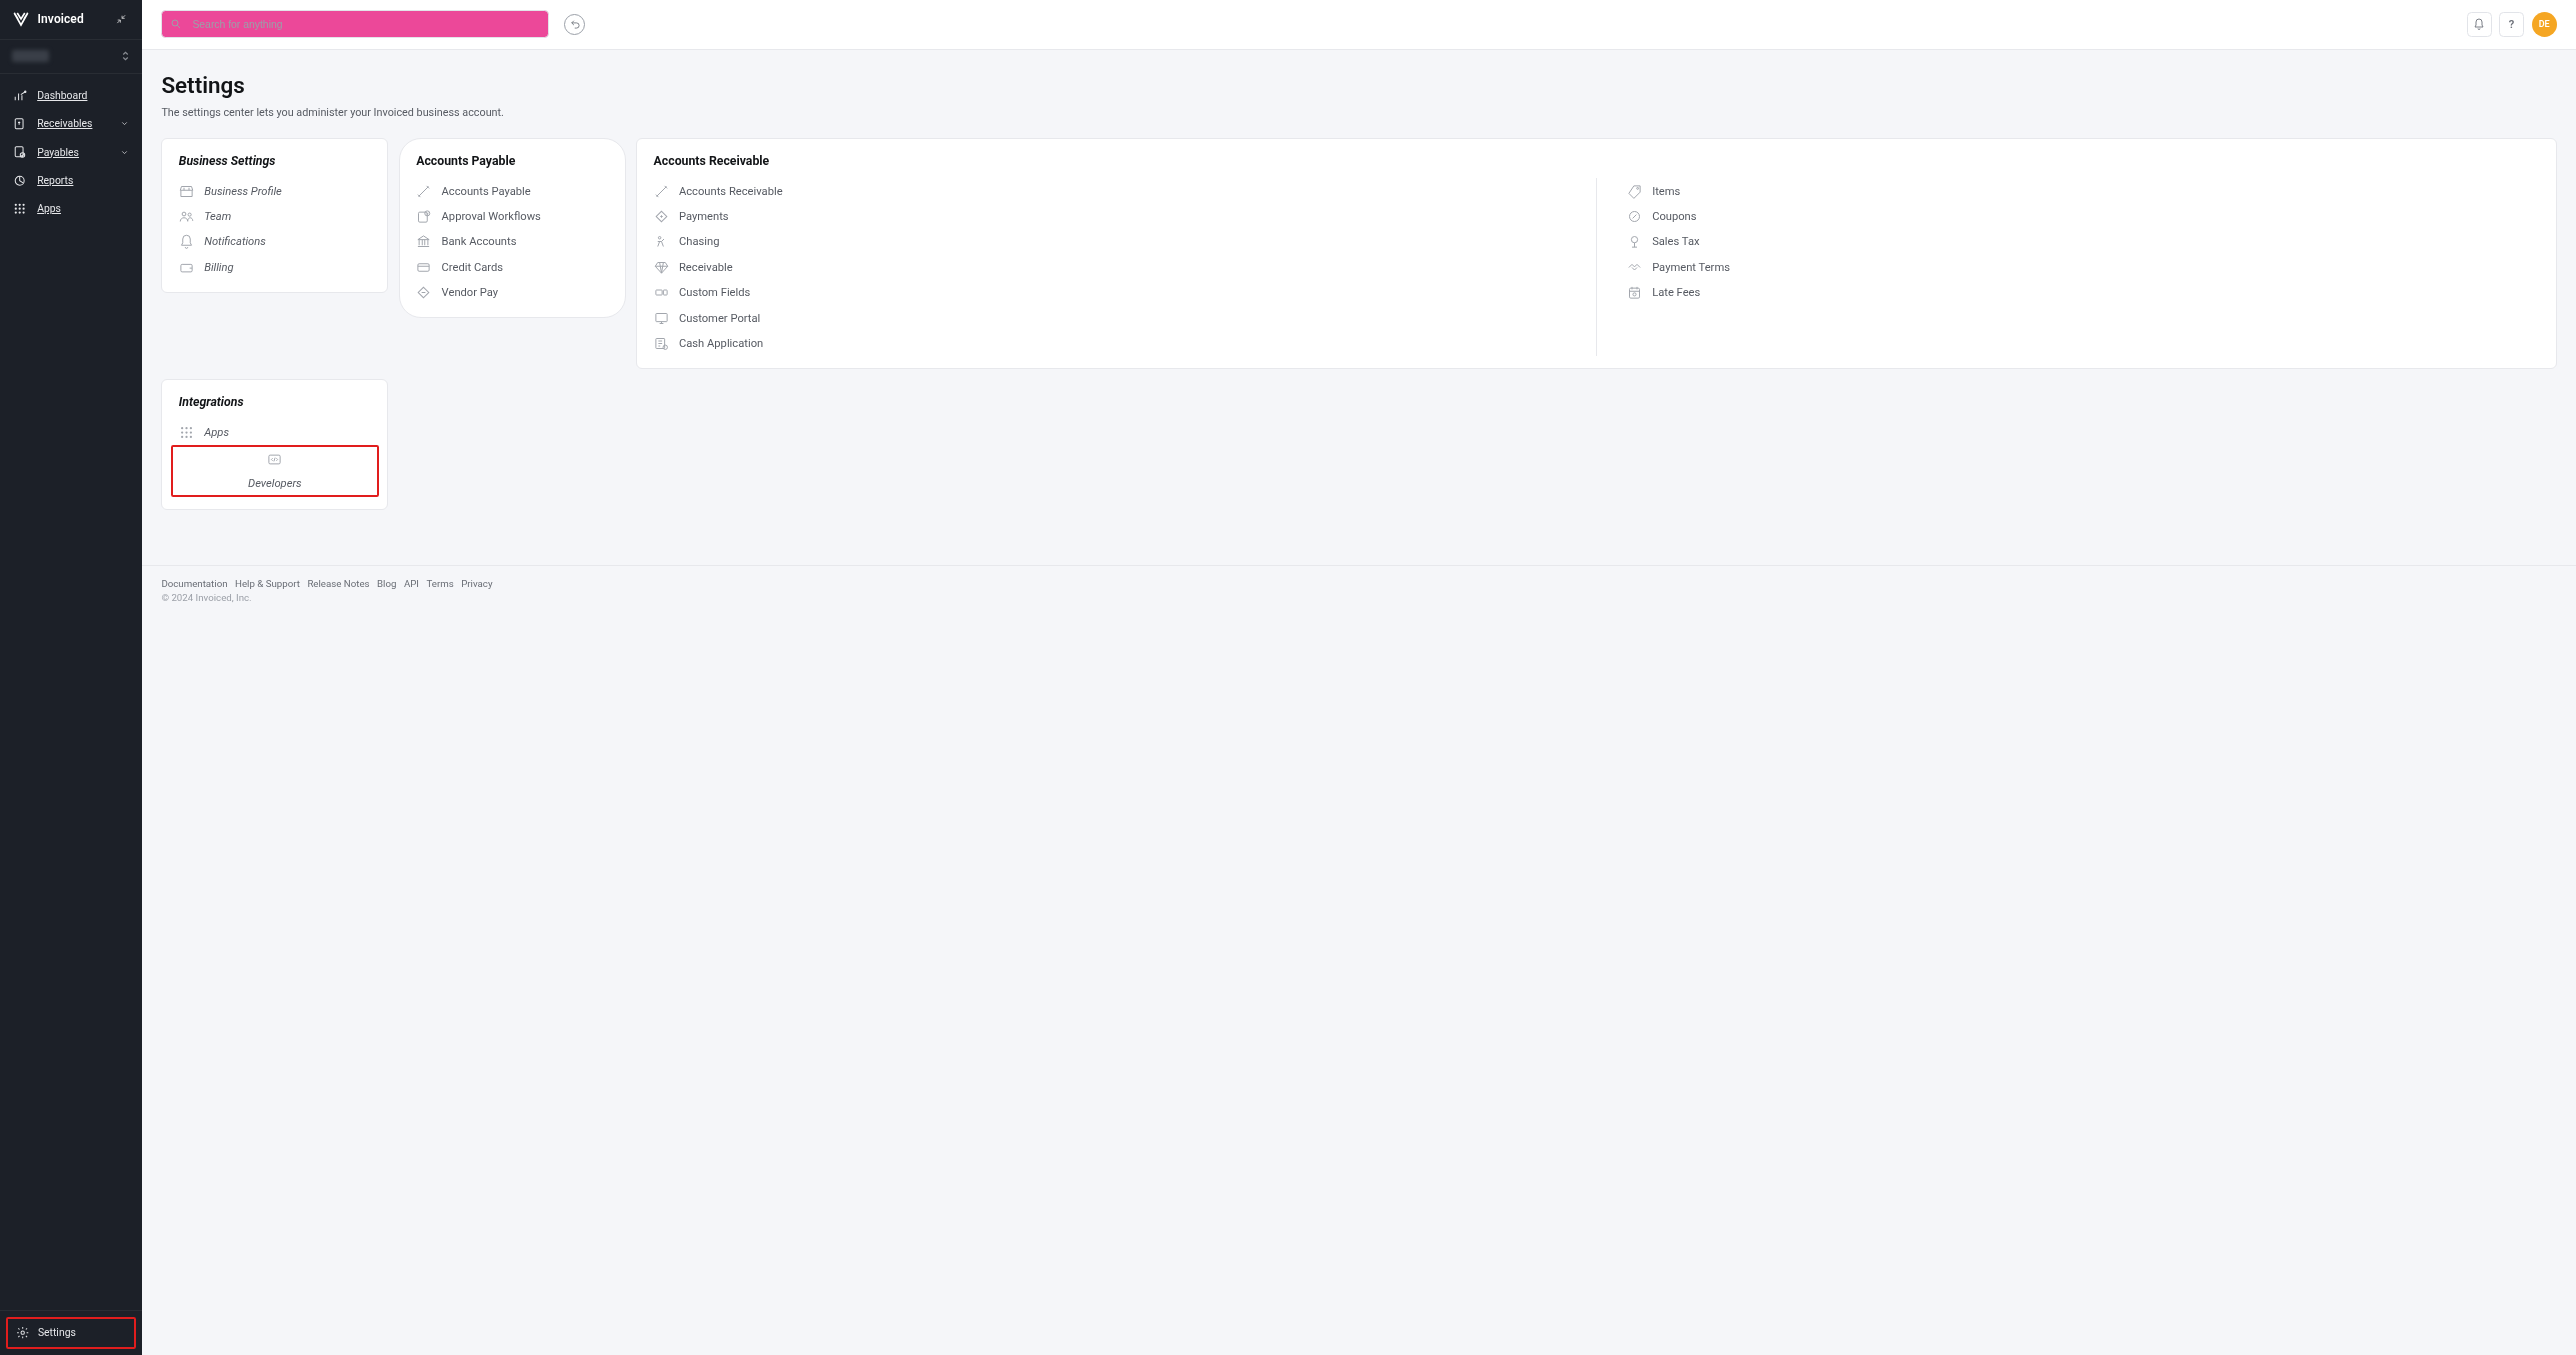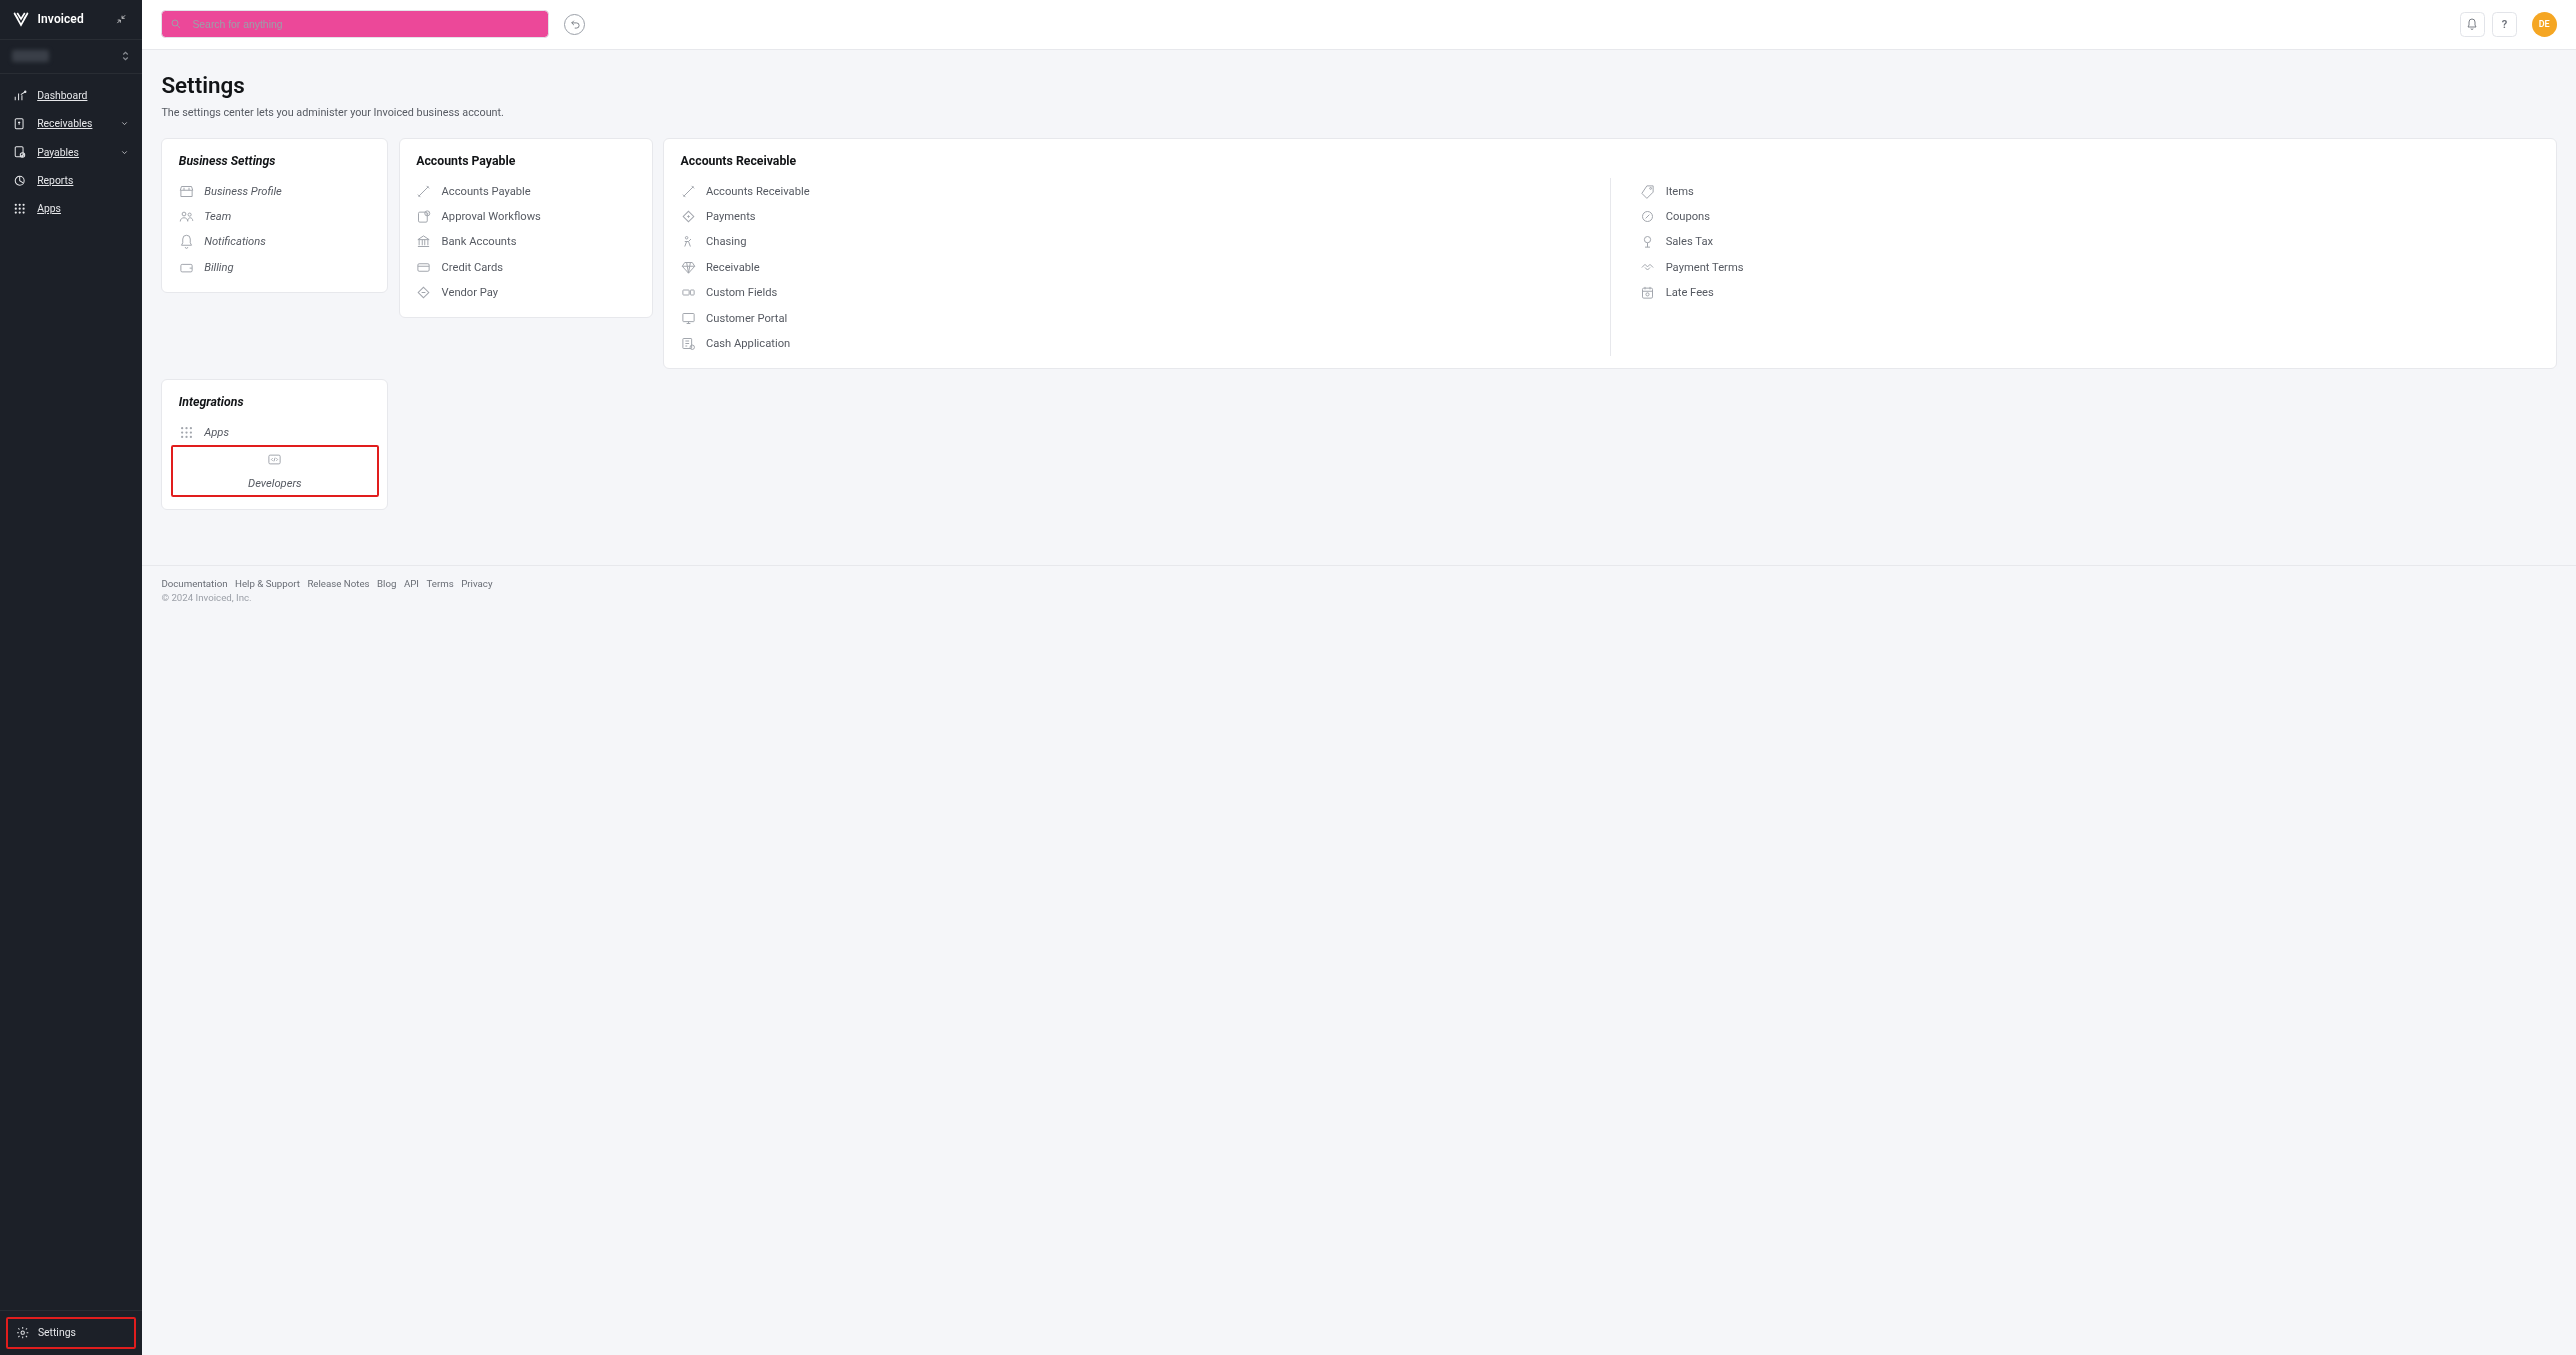--- a/index.html
+++ b/index.html
@@ -35,30 +35,30 @@
 .topbar { background: #fff; border-bottom: 0.7px solid #e7e8ec; padding: 10.4px 19.4px; display: flex; align-items: center; gap: 15px; }
 .search-wrap { position: relative; width: 388px; }
 .search-input { width: 100%; height: 28px; border: 0.7px solid #e2e4e9; border-radius: 4.5px; padding: 0 10.4px 0 30px; font-size: 10.4px; background: #ec4899; color: #333; outline: none; }
 .search-input::placeholder { color: #9aa0a9; }
 .search-icon-wrap { position: absolute; left: 9px; top: 50%; transform: translateY(-50%); color: #9aa0a9; }
 
 .undo-btn { width: 21px; height: 21px; border: 1.1px solid #9ba0a8; border-radius: 50%; display: flex; align-items: center; justify-content: center; cursor: pointer; color: #6c7079; }
 
 .topbar-right { margin-left: auto; display: flex; align-items: center; gap: 7.5px; }
 .top-icon-btn { width: 25px; height: 25px; border: 0.7px solid #e2e4e9; border-radius: 4.5px; display: flex; align-items: center; justify-content: center; cursor: pointer; color: #6c7079; background: #fff; }
-.avatar { width: 25px; height: 25px; border-radius: 50%; background: #f5a623; color: #fff; display: flex; align-items: center; justify-content: center; font-size: 9px; font-weight: 600; cursor: pointer; margin-left: 7px; }
+.avatar { width: 25px; height: 25px; border-radius: 50%; background: #f5a623; color: #fff; display: flex; align-items: center; justify-content: center; font-size: 9px; font-weight: 600; cursor: pointer; }
 
 .content { padding: 22.4px 19.4px 15px; }
 .page-title { font-size: 22.4px; font-weight: 600; color: #121417; margin-bottom: 7.5px; }
 .page-subtitle { font-size: 10.8px; color: #575b63; margin-bottom: 19.4px; }
 
 .cards-row { display: flex; gap: 10.4px; margin-bottom: 10.4px; align-items: flex-start; }
 .card { background: #fff; border: 0.7px solid #e7e8ec; border-radius: 6px; padding: 15px 16.4px 12px; }
 .card-sm { width: 227px; flex-shrink: 0; font-style: italic; }
-.card-md { width: 254px; flex-shrink: 0; }
+.card-md { width: 227px; flex-shrink: 0; border-radius: 22px; }
 .card-lg { flex: 1; }
 .card-title { font-size: 12.3px; font-weight: 700; color: #121417; margin-bottom: 10.4px; }
 
 .setting-list { display: flex; flex-direction: column; }
 .setting-item { display: flex; align-items: center; gap: 10.4px; padding: 5.2px 0; cursor: pointer; color: #565a62; font-size: 11.2px; }
 .setting-icon { width: 15px; height: 15px; flex-shrink: 0; color: #a2a6ad; display: flex; align-items: center; justify-content: center; }
 
 .two-col { display: flex; gap: 30px; }
 .col { flex: 1; }
 .col-divider { width: 0.7px; background: #e7e8ec; }

